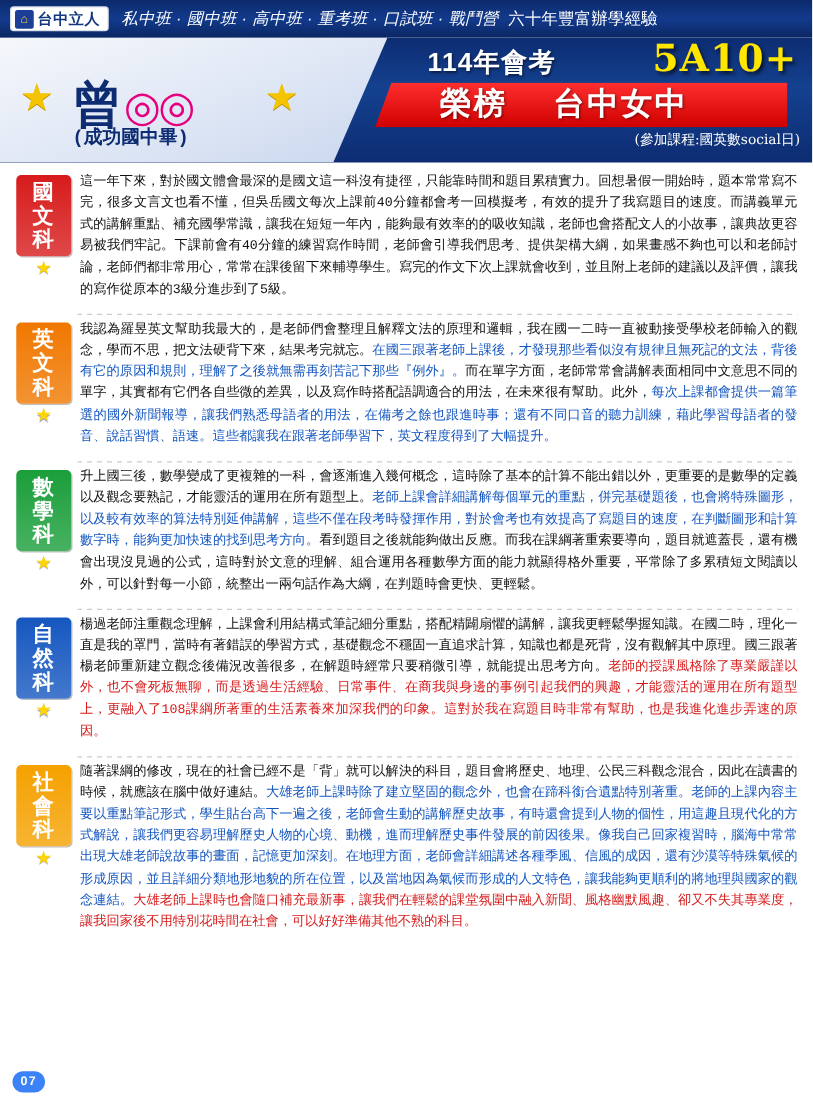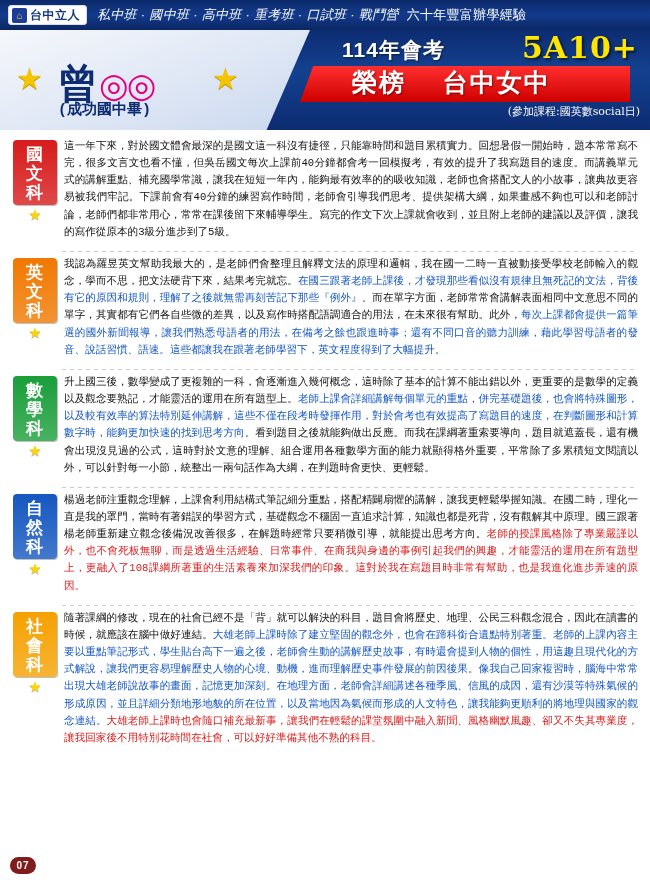--- a/index.html
+++ b/index.html
@@ -185,21 +185,21 @@
   .sep-line {
     height: 1px;
     background: repeating-linear-gradient(90deg,#c9ccd4 0 4px, transparent 4px 8px);
     margin: 0 12px 0 62px;
   }
 
   
   .pagenum {
     position: absolute; left: 10px; bottom: 8px;
     width: 26px; height: 17px;
-    background: #7f1d1d;
+    background: #3b82f6;
     color: #ffffff;
     font-size: 10px; font-weight: bold;
     border-radius: 9px;
     display: flex; align-items: center; justify-content: center;
     letter-spacing: 1px;
   }
 </style>
 </head>
 <body>
 

